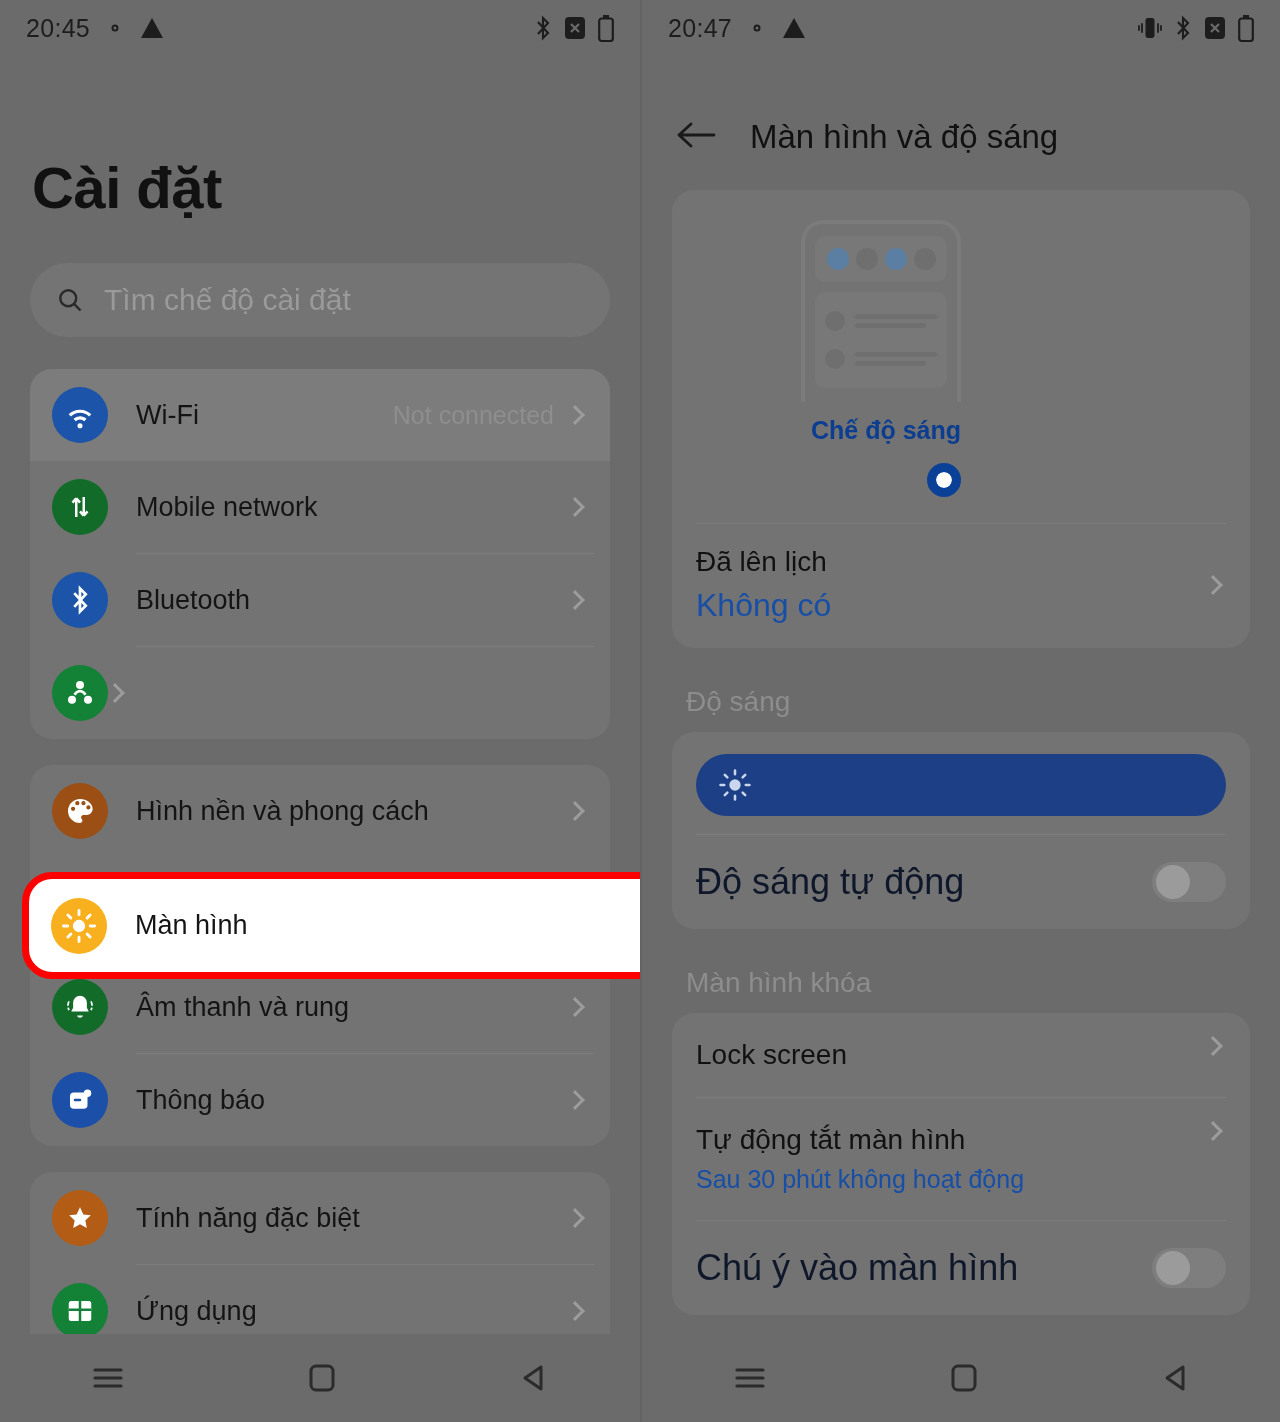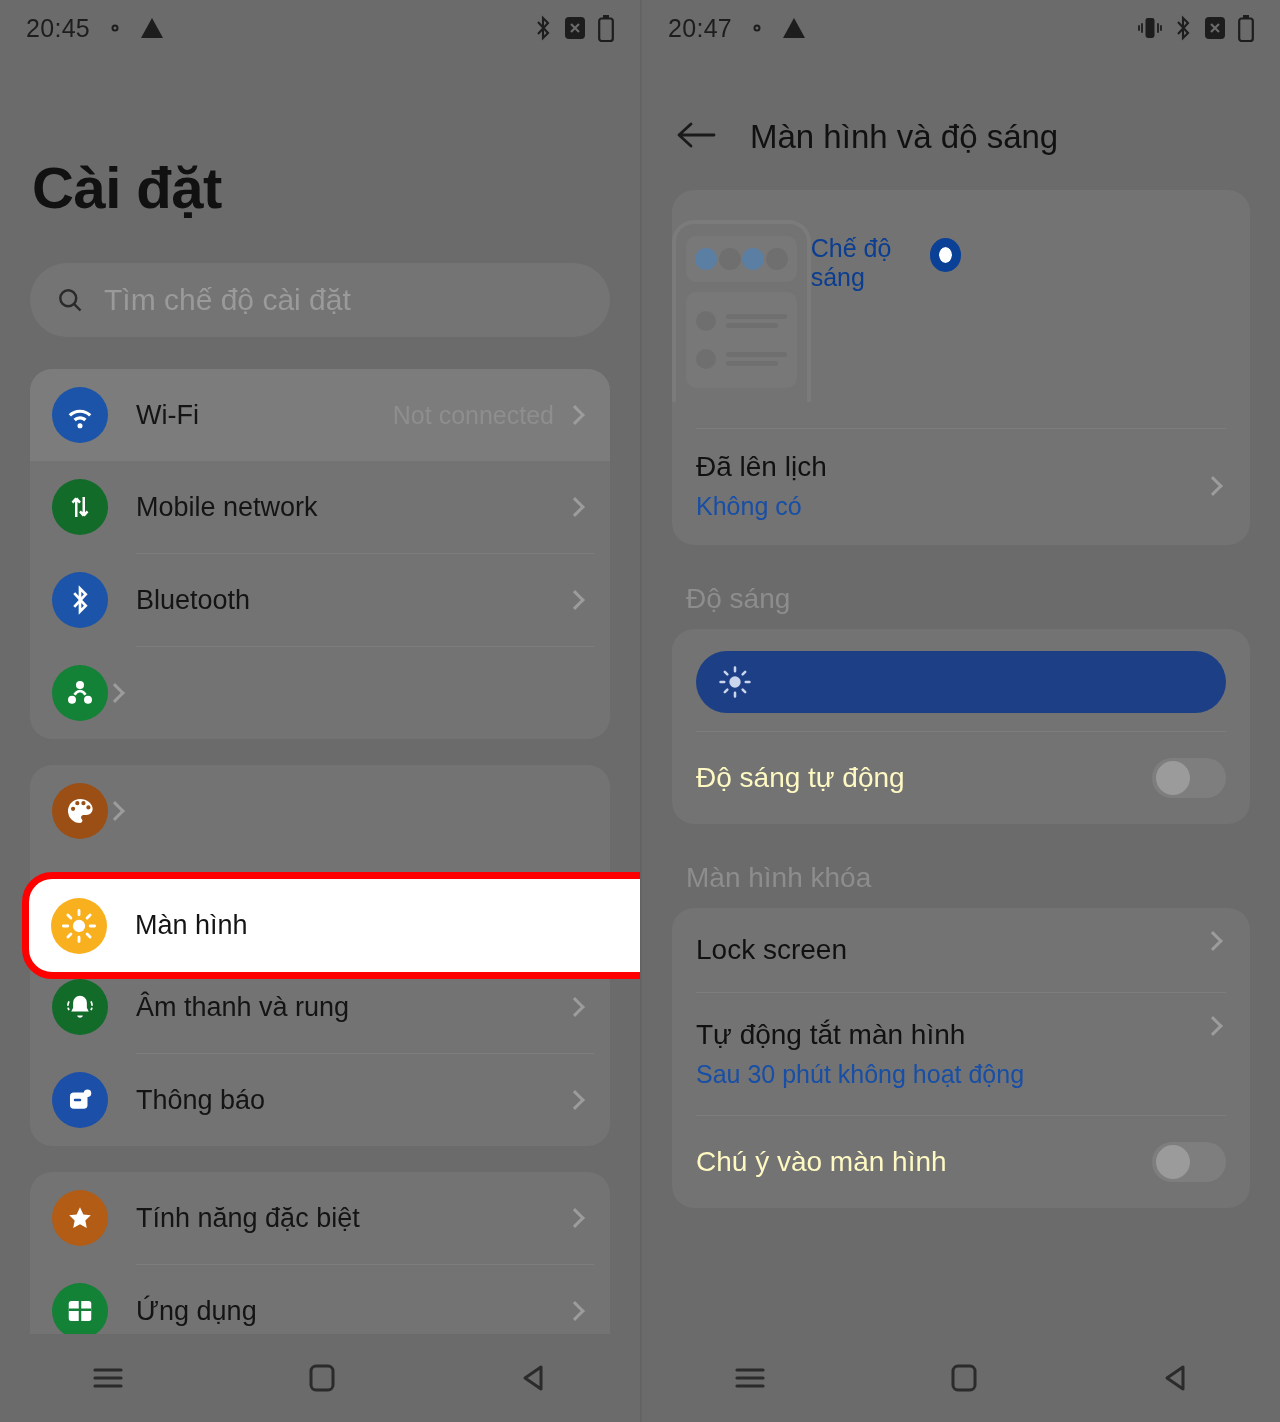--- a/index.html
+++ b/index.html
@@ -60,21 +60,21 @@
   .redbox .row { background: transparent; }
 
   
   .appbar { display: flex; align-items: center; gap: 32px; padding: 62px 0 0 32px; }
   .appbar .title { font-size: 33px; color: #111; font-weight: 500; }
 
   .card {
     margin: 34px 30px 0 30px; background: #737373; border-radius: 22px; padding: 0;
   }
   .modes { display: flex; padding: 16px 0 8px 0; }
-  .mode { flex: 1; display: flex; flex-direction: row; align-items: flex-start; padding: 14px 0 18px 0; }
+  .mode { flex: 1; display: flex; flex-direction: column; align-items: flex-end; padding: 14px 0 18px 0; font-weight: bold; }
   .mode .caption { font-size: 25px; margin-top: 14px; }
   .mode.light .caption { color: #0b3d91; }
   .mode.dark .caption { color: #4a4a4a; }
   .radio { width: 34px; height: 34px; border-radius: 50%; margin-top: 18px; }
   .radio.on { background: #0b4097; border: 9px solid #0b4097; box-shadow: inset 0 0 0 9px #fff; }
   .radio.off { border: 3px solid #9a9a9a; background: transparent; }
 
   .phone-light {
     width: 160px; height: 182px; border: 4px solid #7b7b7b;
     border-radius: 22px 22px 0 0; padding: 12px 10px 0 10px; border-bottom: none;
@@ -95,33 +95,33 @@
     width: 160px; height: 182px; background: #3f4143;
     border-radius: 22px 22px 0 0; padding: 12px 10px 0 10px;
     border: 4px solid #4b4d4f; border-bottom: none;
   }
 
   .card-row {
     display: flex; align-items: center; padding: 22px 24px 24px 24px; position: relative;
   }
   .card-row .txts { flex: 1; }
   .card-row .t1 { font-size: 28px; color: #111; }
-  .card-row .t2 { font-size: 25px; color: #174ea6; margin-top: 9px; }
+  .card-row .t2 { font-size: 32px; color: #174ea6; margin-top: 9px; }
 
   .section-label { font-size: 28px; color: #8d8d8d; margin: 38px 0 14px 44px; }
 
   .slider-wrap { padding: 22px 24px 18px 24px; }
   .slider {
     height: 62px; border-radius: 31px; background: #1d3f85;
     display: flex; align-items: center; padding-left: 22px;
   }
   .card-div { height: 1px; background: #7d7d7d; margin: 0 24px; }
 
   .toggle-row { display: flex; align-items: center; padding: 26px 24px; }
-  .toggle-row .lbl { flex: 1; font-size: 28px; color: #fef9c3; }
+  .toggle-row .lbl { flex: 1; font-size: 36px; color: #0f172a; }
   .toggle {
     width: 74px; height: 40px; border-radius: 20px; background: #7e7e7e;
     display: flex; align-items: center; padding: 0 4px;
   }
   .knob { width: 34px; height: 34px; border-radius: 50%; background: #9b9b9b; }
 
   .list-row { display: flex; align-items: flex-start; padding: 26px 24px; }
   .list-row .txts { flex: 1; }
   .list-row .t1 { font-size: 28px; color: #111; }
   .list-row .t2 { font-size: 25px; color: #174ea6; margin-top: 9px; }
@@ -221,20 +221,21 @@
       </div>
     </div>
 
     <div class="group" style="position:relative;">
       <div class="row">
         <span class="ic" style="background:#9b4f14">
           <svg width="32" height="32" viewBox="0 0 24 24" fill="#fff">
               <path d="M12 3a9 9 0 100 18c1 0 1.8-.8 1.8-1.8 0-.5-.2-.9-.5-1.2-.3-.3-.5-.7-.5-1.2 0-1 .8-1.8 1.8-1.8H17a4.5 4.5 0 004.5-4.5C21.5 6.4 17.2 3 12 3zm-5.2 9a1.6 1.6 0 110-3.2 1.6 1.6 0 010 3.2zm3.2-4.3a1.6 1.6 0 110-3.2 1.6 1.6 0 010 3.2zm4.6 0a1.6 1.6 0 110-3.2 1.6 1.6 0 010 3.2zm3.7 3.2a1.6 1.6 0 110-3.2 1.6 1.6 0 010 3.2z"></path>
             </svg>
         </span>
+        <span class="lbl">Hình nền và phong cách</span>
         <span class="chev"></span>
       </div>
 
       <div style="height:104px"></div>
 
       <div class="row">
         <span class="ic" style="background:#136b2a">
           <svg width="30" height="30" viewBox="0 0 24 24" fill="#fff">
               <path d="M12 3a5.5 5.5 0 00-5.5 5.5v4L5 15.5h14L17.5 12.5v-4A5.5 5.5 0 0012 3zm0 17.5c1.2 0 2.2-.8 2.2-1.8H9.8c0 1 1 1.8 2.2 1.8z"></path>
               <path d="M3.2 7.5C2.6 8.6 2.3 9.8 2.3 11M3.2 14.5c-.3-.6-.6-1.3-.7-2M20.8 7.5c.6 1.1.9 2.3.9 3.5M20.8 14.5c.3-.6.6-1.3.7-2" stroke="#fff" stroke-width="1.4" fill="none"></path>

